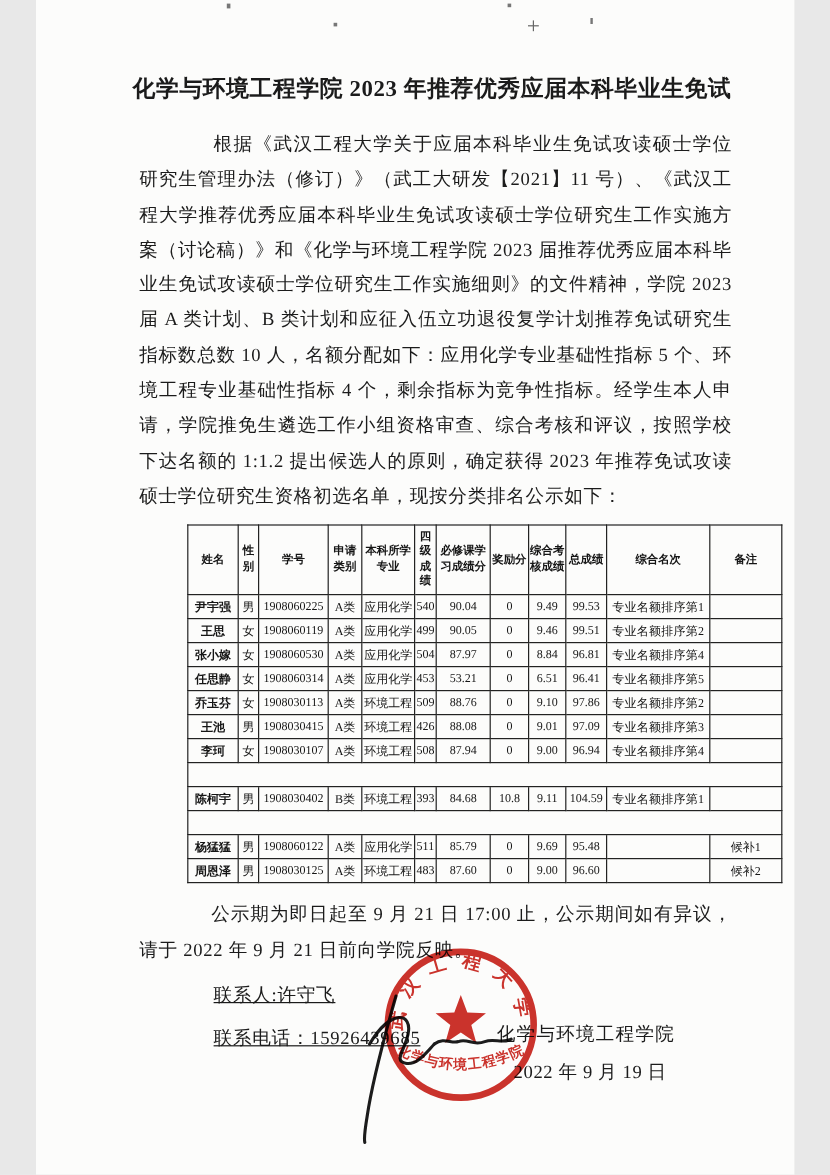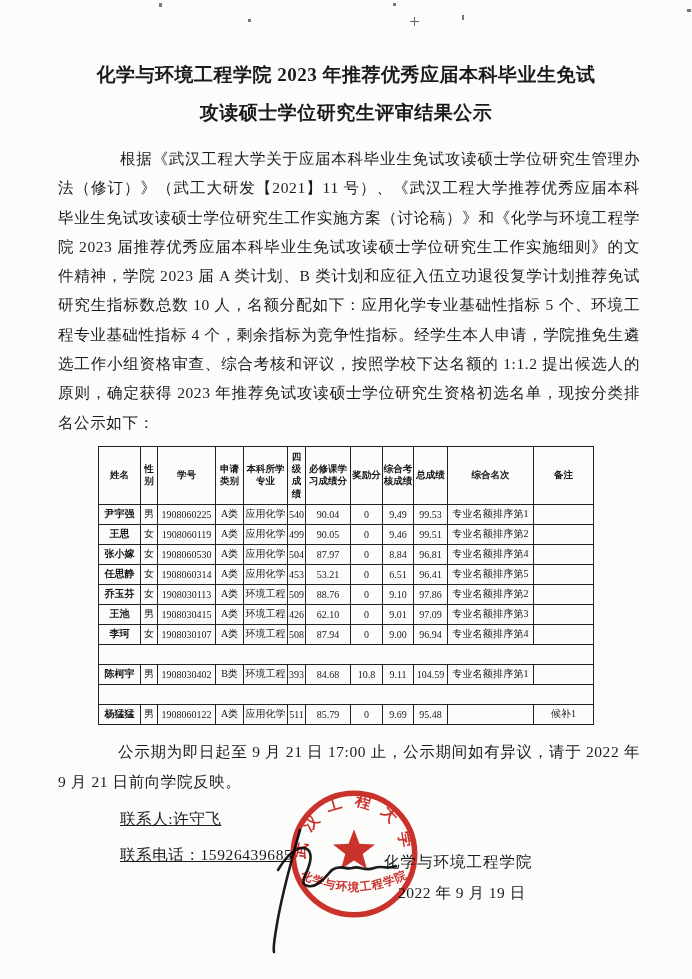--- a/index.html
+++ b/index.html
@@ -1,25 +1,26 @@
 <!DOCTYPE html>
 <html lang="zh"><head>
 <meta charset="utf-8">
 <style>
   * { margin: 0; padding: 0; box-sizing: border-box; }
   html, body { background: #e8e8e8; }
   .page {
     position: relative;
-    width: 692px;
+    width: 632px;
     height: 979px;
     margin: 0 auto;
     background: #fcfcfb;
     color: #1b1b1b;
     font-family: "Liberation Serif", "DejaVu Serif", serif;
     overflow: hidden;
+    padding-left: 28px;
   }
   
   .title {
     padding-top: 56px;
     text-align: center;
     font-size: 19px;
     font-weight: 700;
     line-height: 38px;
     letter-spacing: 0.5px;
   }
@@ -131,21 +132,20 @@
 
   <div class="speck s1"></div>
   <div class="speck s2"></div>
   <div class="speck s3"></div>
   <div class="speck s5"></div>
   <div class="speck s6"></div>
   <div class="cross"></div>
 
   <div class="title">
     <div>化学与环境工程学院 2023 年推荐优秀应届本科毕业生免试</div>
-    <div>攻读硕士学位研究生评审结果公示</div>
   </div>
 
   <p class="intro">根据《武汉工程大学关于应届本科毕业生免试攻读硕士学位研究生管理办法（修订）》（武工大研发【2021】11 号）、《武汉工程大学推荐优秀应届本科毕业生免试攻读硕士学位研究生工作实施方案（讨论稿）》和《化学与环境工程学院 2023 届推荐优秀应届本科毕业生免试攻读硕士学位研究生工作实施细则》的文件精神，学院 2023 届 A 类计划、B 类计划和应征入伍立功退役复学计划推荐免试研究生指标数总数 10 人，名额分配如下：应用化学专业基础性指标 5 个、环境工程专业基础性指标 4 个，剩余指标为竞争性指标。经学生本人申请，学院推免生遴选工作小组资格审查、综合考核和评议，按照学校下达名额的 1:1.2 提出候选人的原则，确定获得 2023 年推荐免试攻读硕士学位研究生资格初选名单，现按分类排名公示如下：</p>
 
   <div class="table-wrap">
     <table class="results">
       <colgroup>
         <col class="c0">
           <col class="c1">
           <col class="c2">
@@ -254,21 +254,21 @@
             <td class="rank-cell">专业名额排序第2</td>
             <td></td>
           </tr>
           <tr>
             <td class="name-cell">王池</td>
             <td>男</td>
             <td>1908030415</td>
             <td>A类</td>
             <td>环境工程</td>
             <td>426</td>
-            <td>62.10</td>
+            <td>88.08</td>
             <td>0</td>
             <td>9.01</td>
             <td>97.09</td>
             <td class="rank-cell">专业名额排序第3</td>
             <td></td>
           </tr>
           <tr>
             <td class="name-cell">李珂</td>
             <td>女</td>
             <td>1908030107</td>
@@ -308,20 +308,34 @@
             <td>1908060122</td>
             <td>A类</td>
             <td>应用化学</td>
             <td>511</td>
             <td>85.79</td>
             <td>0</td>
             <td>9.69</td>
             <td>95.48</td>
             <td class="rank-cell"></td>
             <td>候补1</td>
+          </tr>
+          <tr>
+            <td class="name-cell">周恩泽</td>
+            <td>男</td>
+            <td>1908030125</td>
+            <td>A类</td>
+            <td>环境工程</td>
+            <td>483</td>
+            <td>87.60</td>
+            <td>0</td>
+            <td>9.00</td>
+            <td>96.60</td>
+            <td class="rank-cell"></td>
+            <td>候补2</td>
           </tr>
         </tbody>
     </table>
   </div>
 
   <p class="notice">公示期为即日起至 9 月 21 日 17:00 止，公示期间如有异议，请于 2022 年 9 月 21 日前向学院反映。</p>
   <p class="contact-line">联系人:许守飞</p>
   <p class="contact-line phone-line">联系电话：15926439685</p>
 
   <div class="signer-text">化学与环境工程学院</div>

